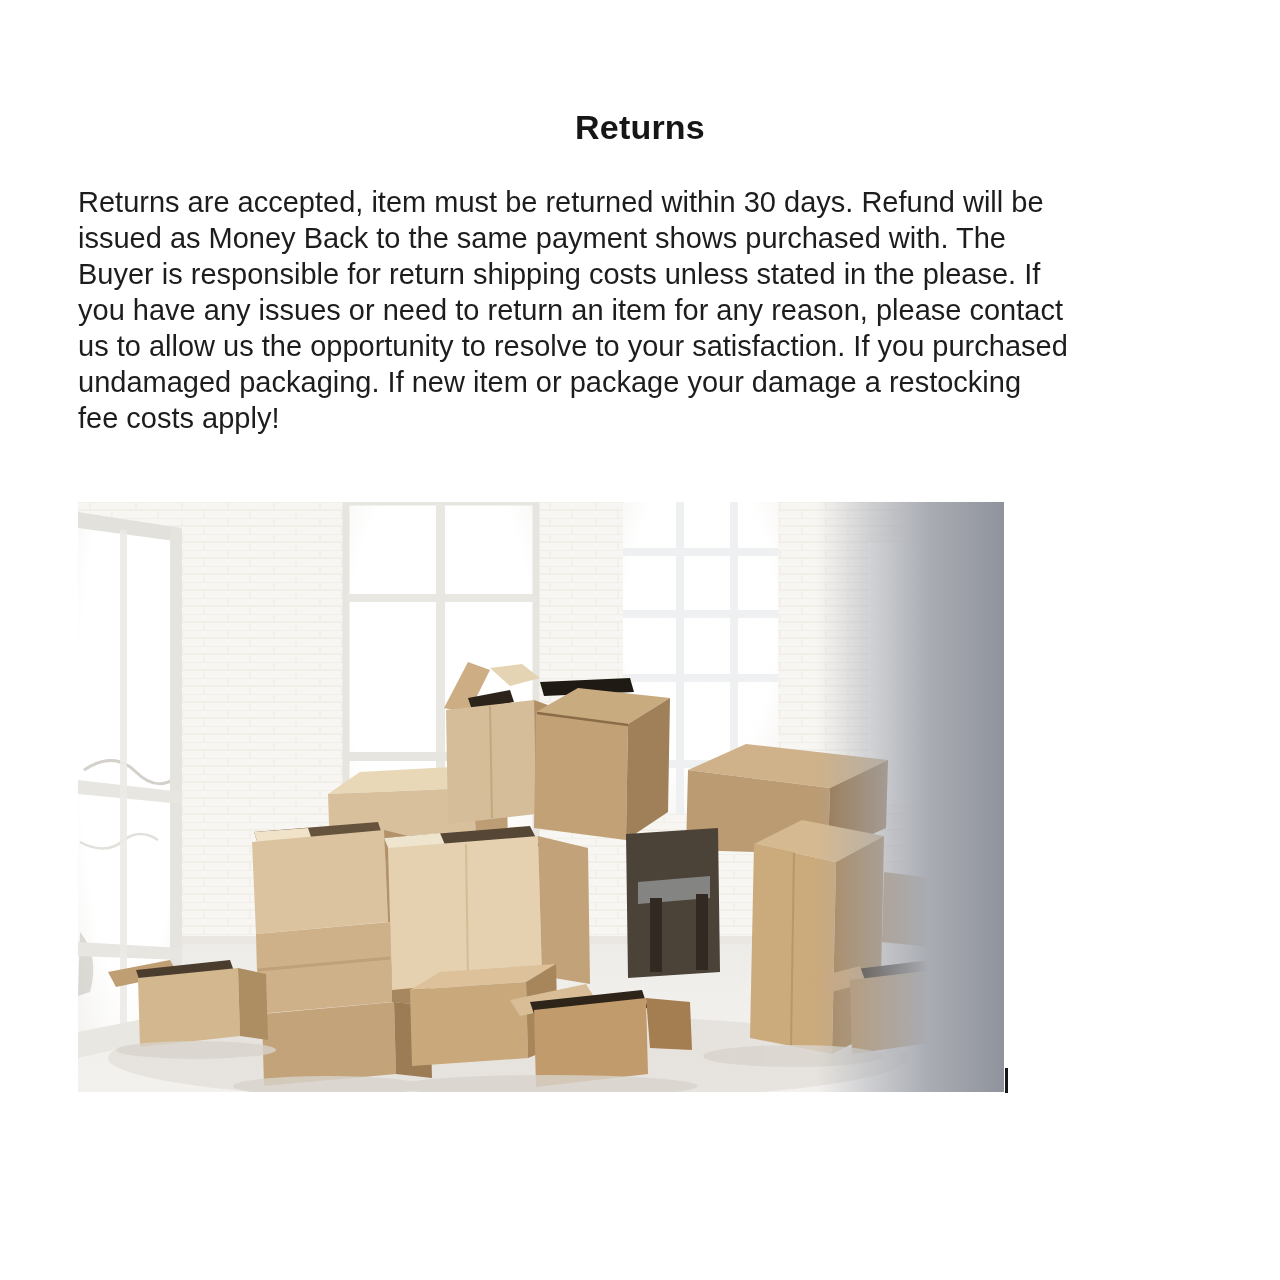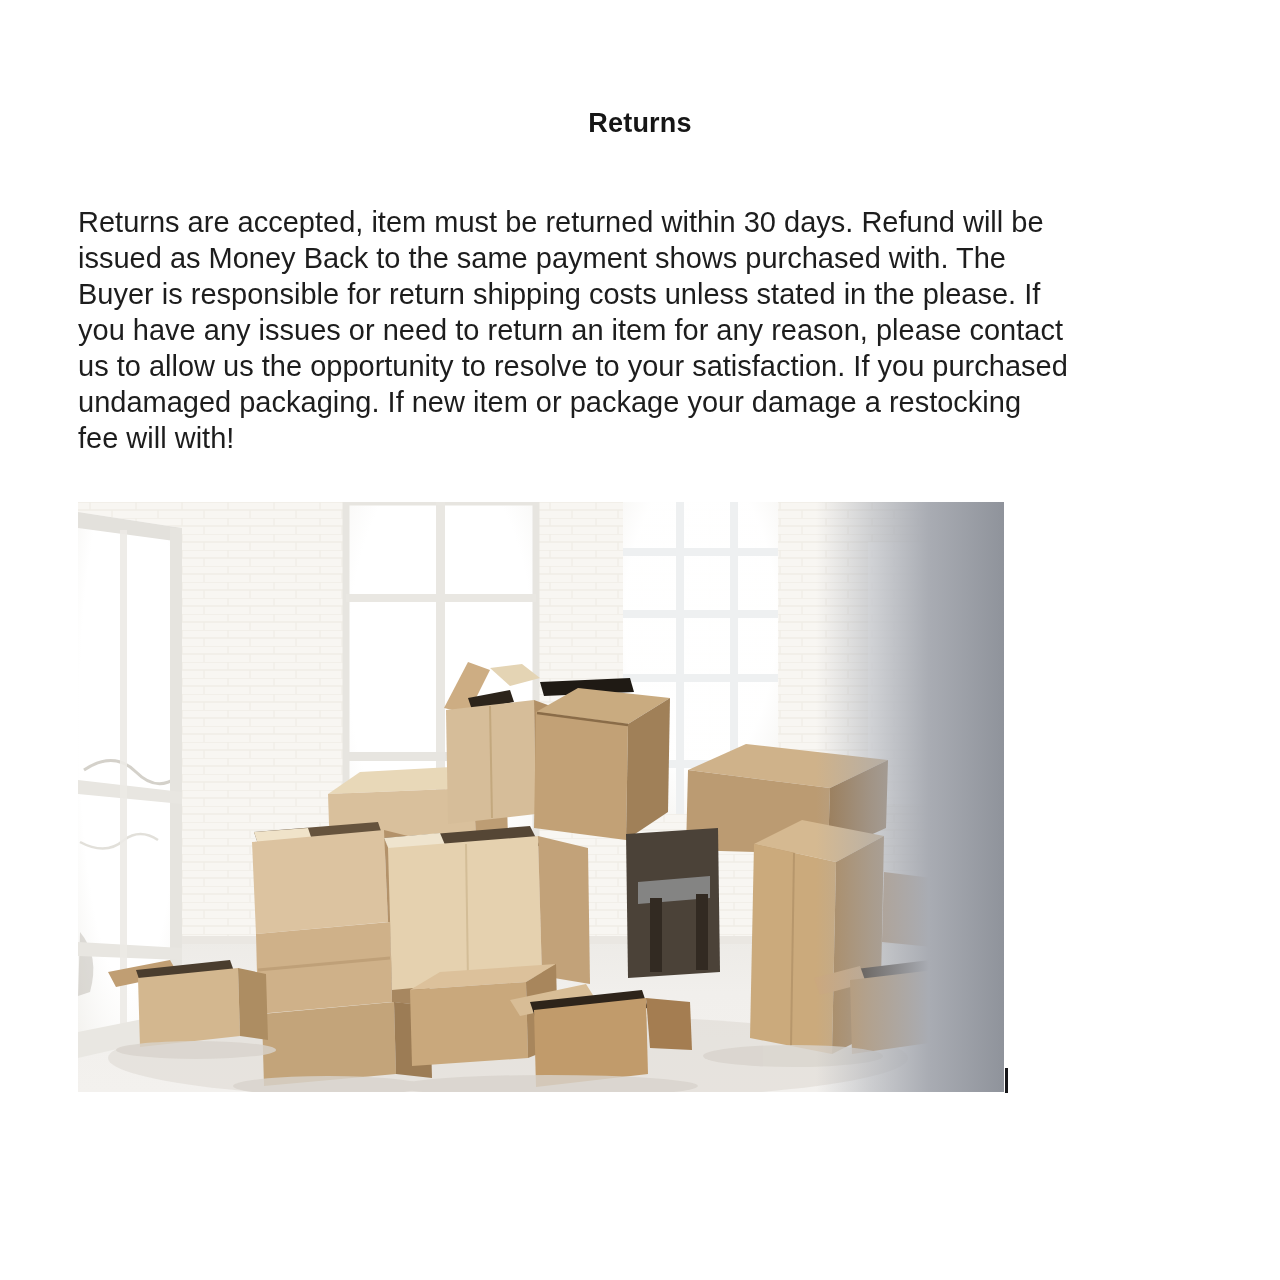--- a/index.html
+++ b/index.html
@@ -12,29 +12,29 @@
     font-family: "Liberation Sans", sans-serif;
     color: #1d1d1d;
     overflow: hidden;
   }
   .doc-title {
     position: absolute;
     top: 108px;
     left: 0;
     width: 1280px;
     text-align: center;
-    font-size: 27px;
+    font-size: 34px;
     font-weight: bold;
     color: #161616;
     letter-spacing: 0.2px;
   }
   .doc-paragraph {
     position: absolute;
     left: 78px;
-    top: 204px;
+    top: 184px;
     width: 1130px;
   }
   .doc-paragraph .line {
     font-size: 29px;
     line-height: 36px;
     white-space: nowrap;
     color: #1d1d1d;
   }
   .photo-frame {
     position: absolute;
@@ -61,21 +61,21 @@
 
   <div class="doc-title">Returns</div>
 
   <div class="doc-paragraph">
     <div class="line">Returns are accepted, item must be returned within 30 days. Refund will be</div>
     <div class="line">issued as Money Back to the same payment shows purchased with. The</div>
     <div class="line">Buyer is responsible for return shipping costs unless stated in the please. If</div>
     <div class="line">you have any issues or need to return an item for any reason, please contact</div>
     <div class="line">us to allow us the opportunity to resolve to your satisfaction. If you purchased</div>
     <div class="line">undamaged packaging. If new item or package your damage a restocking</div>
-    <div class="line">fee will with!</div>
+    <div class="line">fee costs apply!</div>
   </div>
 
   <div class="photo-frame" role="img" aria-label="Photo of many stacked brown cardboard moving boxes, some open with raised flaps, on a white floor in a bright room with large white-framed windows, white brick walls and a blurred gray wall at right">
     <svg viewBox="0 0 926 590" xmlns="http://www.w3.org/2000/svg">
       <defs>
         <pattern id="bricks" width="46" height="16" patternUnits="userSpaceOnUse">
           <path d="M0 0H46M0 8H46M12 0V8M34 8V16" stroke="#ebe7df" stroke-width="1.3" fill="none"></path>
         </pattern>
         <radialGradient id="winGlow" cx="50%" cy="38%" r="75%">
           <stop offset="0" stop-color="#ffffff"></stop>

